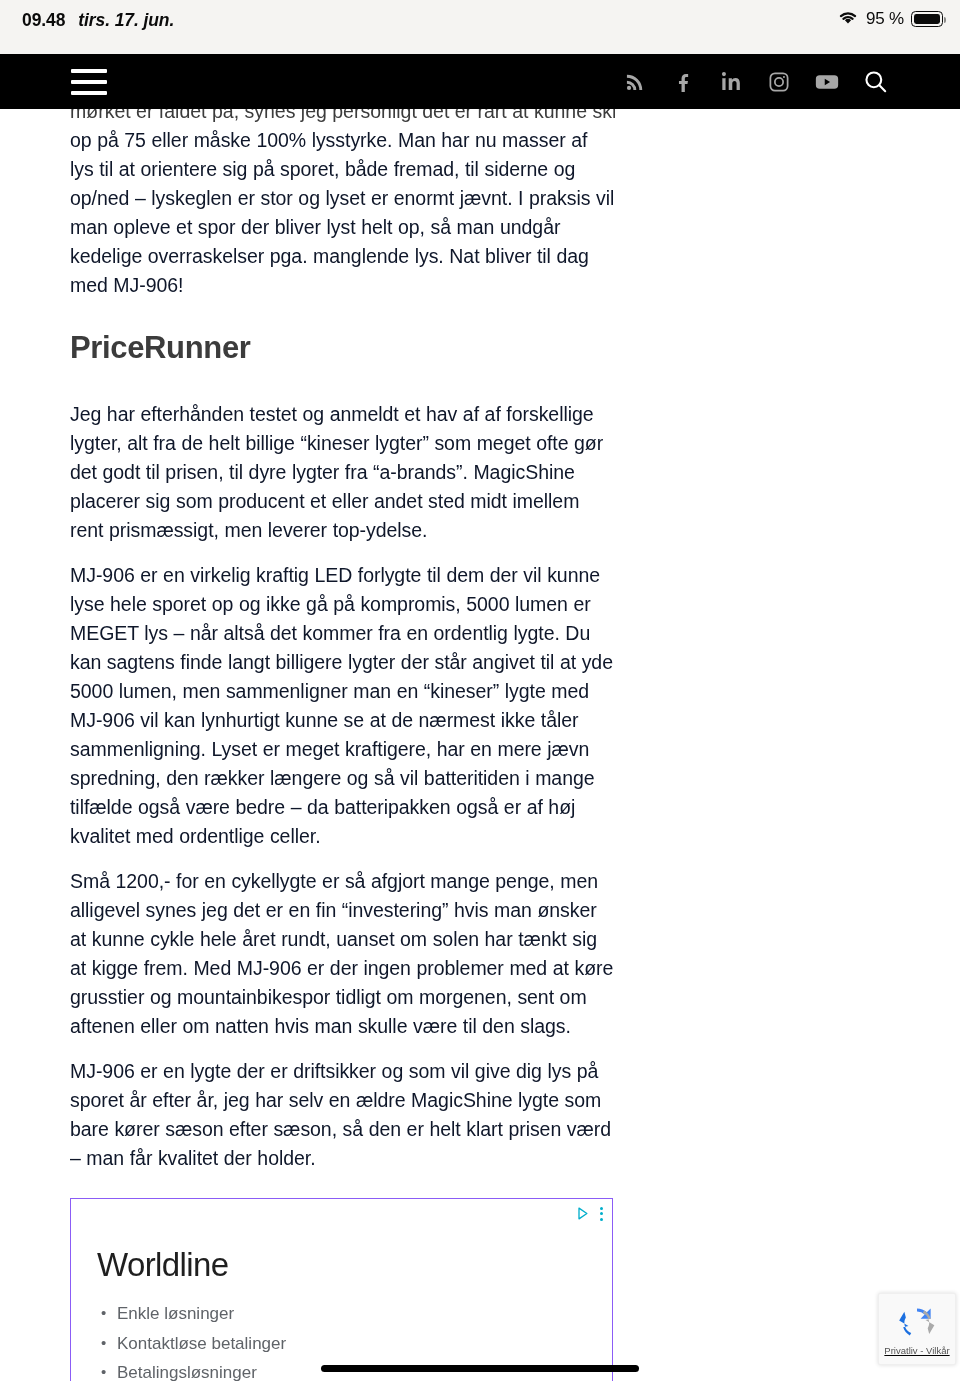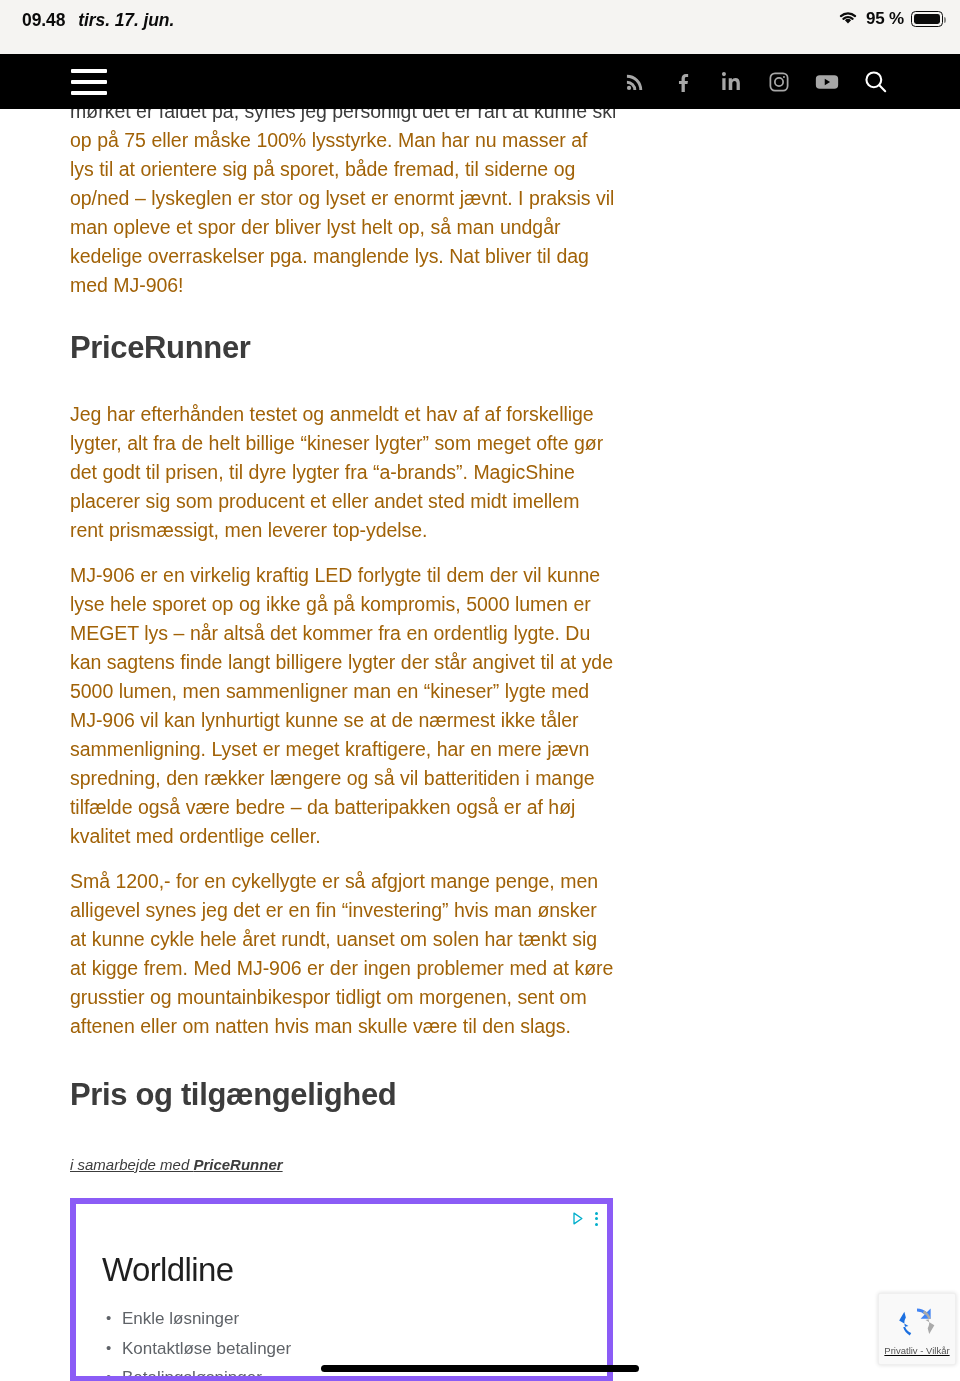--- a/index.html
+++ b/index.html
@@ -51,21 +51,21 @@
     position: absolute;
     right: 17px;
     top: 9px;
     display: flex;
     align-items: center;
     gap: 7px;
     color: #0b0b0b;
   }
   .sb-batt-pct {
     font-size: 17px;
-    font-weight: 700;
+    font-weight: 400;
     letter-spacing: -0.2px;
   }
   .batt-shell {
     position: relative;
     width: 32px; height: 16px;
     border: 1.8px solid #0b0b0b;
     border-radius: 4.5px;
     display: block;
   }
   .batt-fill {
@@ -188,21 +188,21 @@
     width: 545px;
     font-size: 19.5px;
     line-height: 29px;
     color: #3c3c3c;
     white-space: nowrap;
   }
 
   p.body {
     font-size: 19.5px;
     line-height: 29px;
-    color: #a16207;
+    color: #0f172a;
     margin: 0;
     letter-spacing: -0.05px;
     word-spacing: 0.2px;
   }
   p.body.first { margin-top: 0; }
   p.gap { margin-top: 16px; }
 
   h2.heading {
     font-size: 31px;
     font-weight: 700;
@@ -225,21 +225,21 @@
   .partner b { font-weight: 700; font-style: italic; }
 
   
   .adbox {
     position: absolute;
     left: 70px;
     top: 1198px;
     width: 543px;
     height: 184px;
     background: #ffffff;
-    border: 6px solid #8b5cf6;
+    border: 1px solid #8b5cf6;
     z-index: 12;
     overflow: hidden;
   }
   .adchoices {
     position: absolute;
     top: 7px; right: 9px;
     display: flex;
     align-items: center;
     gap: 9px;
     cursor: pointer;
@@ -427,20 +427,21 @@
       <p class="body first">op på 75 eller måske 100% lysstyrke. Man har nu masser af lys til at orientere sig på sporet, både fremad, til siderne og op/ned – lyskeglen er stor og lyset er enormt jævnt. I praksis vil man opleve et spor der bliver lyst helt op, så man undgår kedelige overraskelser pga. manglende lys. Nat bliver til dag med MJ-906!</p>
 
       <h2 class="heading">PriceRunner</h2>
 
       <p class="body gap" style="margin-top:32px">Jeg har efterhånden testet og anmeldt et hav af af forskellige lygter, alt fra de helt billige “kineser lygter” som meget ofte gør det godt til prisen, til dyre lygter fra “a-brands”. MagicShine placerer sig som producent et eller andet sted midt imellem rent prismæssigt, men leverer top-ydelse.</p>
 
       <p class="body gap">MJ-906 er en virkelig kraftig LED forlygte til dem der vil kunne lyse hele sporet op og ikke gå på kompromis, 5000 lumen er MEGET lys – når altså det kommer fra en ordentlig lygte. Du kan sagtens finde langt billigere lygter der står angivet til at yde 5000 lumen, men sammenligner man en “kineser” lygte med MJ-906 vil kan lynhurtigt kunne se at de nærmest ikke tåler sammenligning. Lyset er meget kraftigere, har en mere jævn spredning, den rækker længere og så vil batteritiden i mange tilfælde også være bedre – da batteripakken også er af høj kvalitet med ordentlige celler.</p>
 
       <p class="body gap">Små 1200,- for en cykellygte er så afgjort mange penge, men alligevel synes jeg det er en fin “investering” hvis man ønsker at kunne cykle hele året rundt, uanset om solen har tænkt sig at kigge frem. Med MJ-906 er der ingen problemer med at køre grusstier og mountainbikespor tidligt om morgenen, sent om aftenen eller om natten hvis man skulle være til den slags.</p>
 
+      <p class="body gap">MJ-906 er en lygte der er driftsikker og som vil give dig lys på sporet år efter år, jeg har selv en ældre MagicShine lygte som bare kører sæson efter sæson, så den er helt klart prisen værd – man får kvalitet der holder.</p>
 
       <h2 class="heading second">Pris og tilgængelighed</h2>
 
       <a class="partner"><span>i samarbejde med </span><b>PriceRunner</b></a>
 
     </div>
   </main>
 
   <section class="adbox">
     <div class="adchoices">

